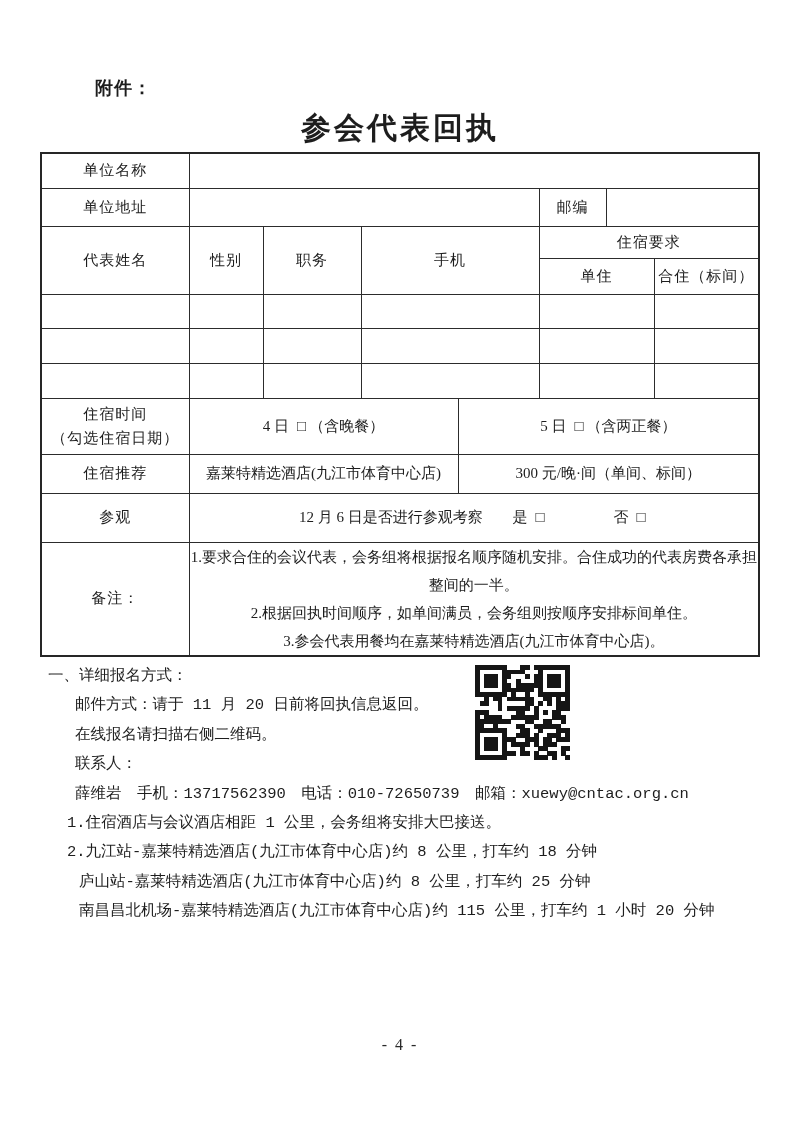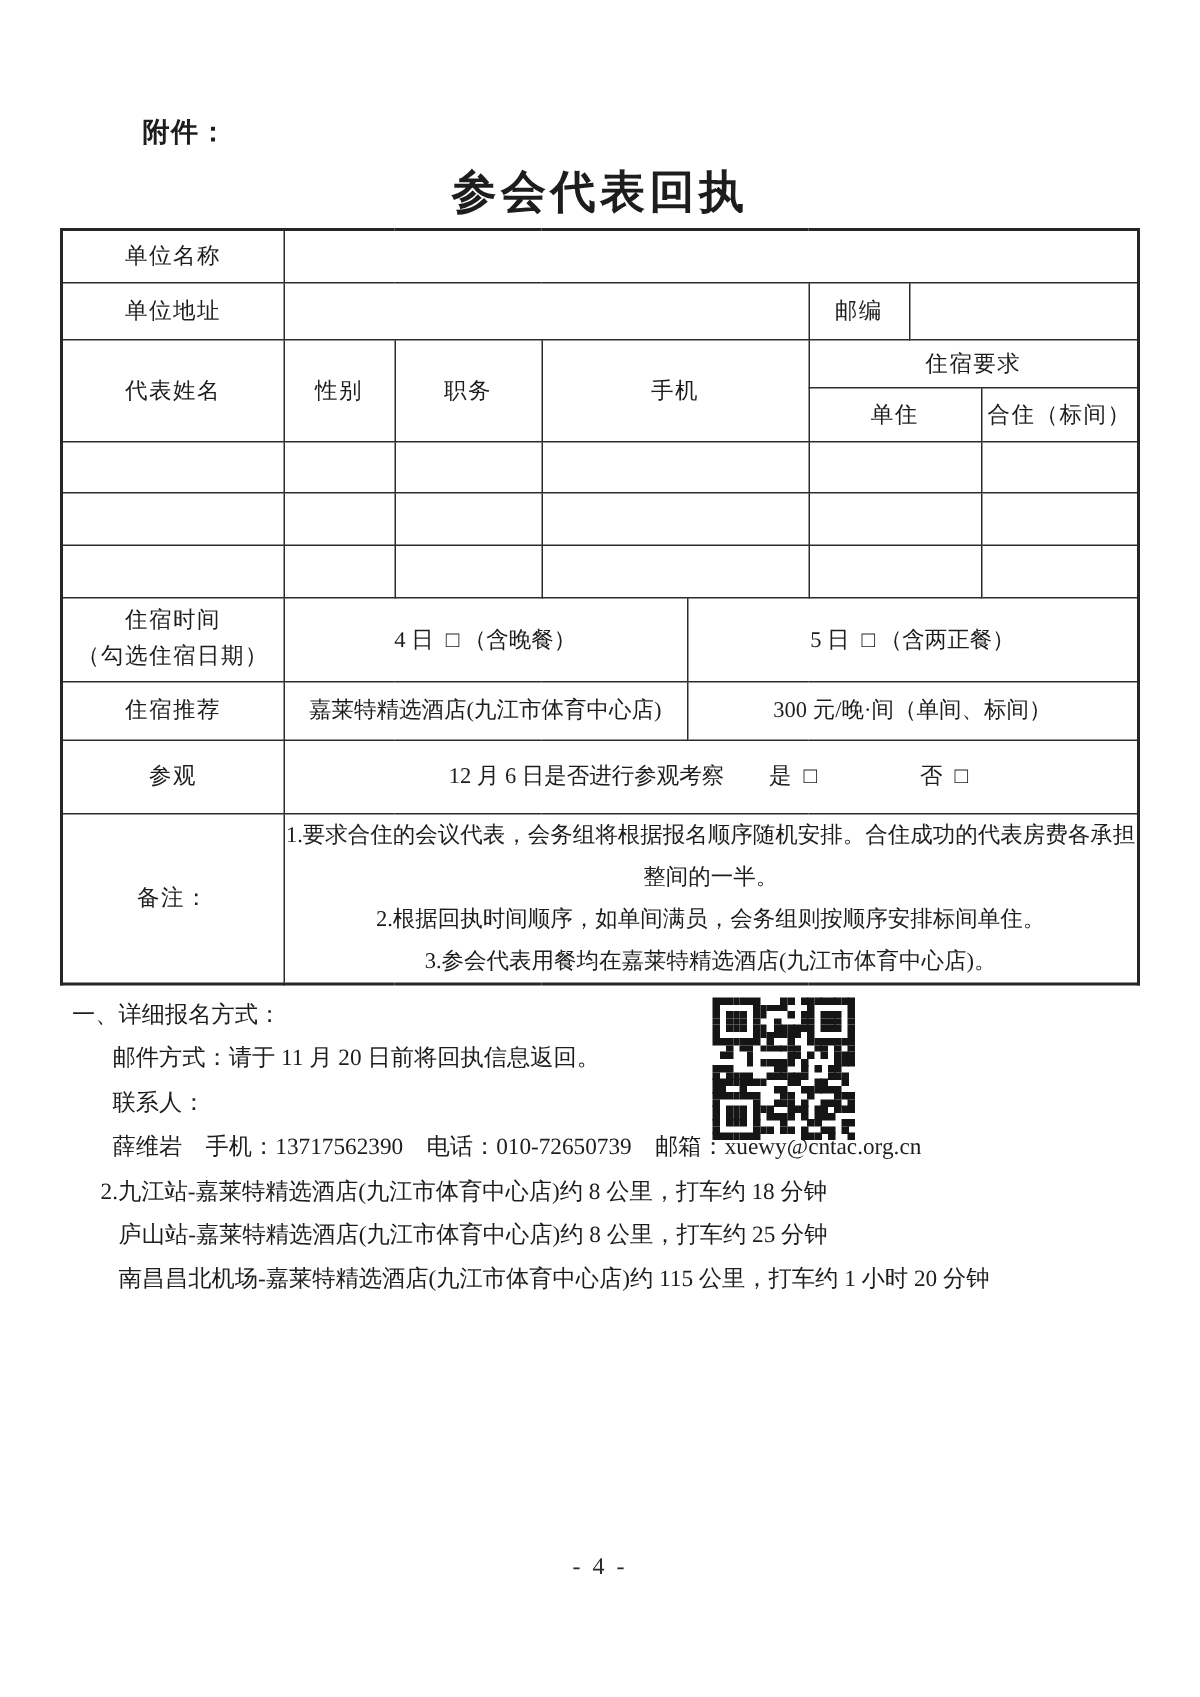--- a/index.html
+++ b/index.html
@@ -17,21 +17,21 @@
   table.form { border:2px solid #262626;padding-left:20px; }
   td.lbl { letter-spacing:1px; }
   td.left { text-align:left; padding:0 8px; }
   .two-line { line-height:24px; font-size:15px; }
   .cb { display:inline-block; margin:0 3px 0 8px; font-size:15px; }
   .visit-yes { margin-left:26px; }
   .visit-no  { margin-left:62px; }
   .remarks-body { text-align:left; padding:4px 8px; line-height:28px; font-size:15px; }
 
   .lower { position:absolute; left:40px; top:662px; width:718px; font-size:15.5px; }
-  .lower .line { height:29.4px; line-height:29.4px; white-space:nowrap; }
+  .lower .line { height:29.4px; line-height:29.4px; white-space:nowrap;font-family:Liberation Mono, monospace; }
   .ind0 { padding-left:8px; }
   .ind1 { padding-left:35px; }
   .ind2 { padding-left:27px; }
   .ind3 { padding-left:39px; }
 
   .qr { position:absolute; left:435px; top:3px; width:95px; height:95px; background:#fff; }
   .qr i { position:absolute; background:#151515; }
 
   .page-number { position:absolute; left:0; top:1036px; width:100%; text-align:center;
                  font-size:16px; letter-spacing:2px; color:#2a2a2a; }
@@ -131,22 +131,24 @@
         <div>2.根据回执时间顺序，如单间满员，会务组则按顺序安排标间单住。</div>
         <div>3.参会代表用餐均在嘉莱特精选酒店(九江市体育中心店)。</div>
       </td>
     </tr>
   </tbody>
 </table>
 
 <div class="lower">
   <div class="line ind0"><span>一、</span><span>详细报名方式：</span></div>
   <div class="line ind1">邮件方式：请于 11 月 20 日前将回执信息返回。</div>
+  <div class="line ind1">在线报名请扫描右侧二维码。</div>
   <div class="line ind1">联系人：</div>
   <div class="line ind1">薛维岩　手机：13717562390　电话：010-72650739　邮箱：xuewy@cntac.org.cn</div>
+  <div class="line ind2">1.住宿酒店与会议酒店相距 1 公里，会务组将安排大巴接送。</div>
   <div class="line ind2">2.九江站-嘉莱特精选酒店(九江市体育中心店)约 8 公里，打车约 18 分钟</div>
   <div class="line ind3">庐山站-嘉莱特精选酒店(九江市体育中心店)约 8 公里，打车约 25 分钟</div>
   <div class="line ind3">南昌昌北机场-嘉莱特精选酒店(九江市体育中心店)约 115 公里，打车约 1 小时 20 分钟</div>
 
   <div class="qr">
       <i style="left:0.00px;top:0.00px;width:4.82px;height:4.82px"></i>
       <i style="left:4.52px;top:0.00px;width:4.82px;height:4.82px"></i>
       <i style="left:9.05px;top:0.00px;width:4.82px;height:4.82px"></i>
       <i style="left:13.57px;top:0.00px;width:4.82px;height:4.82px"></i>
       <i style="left:18.10px;top:0.00px;width:4.82px;height:4.82px"></i>

